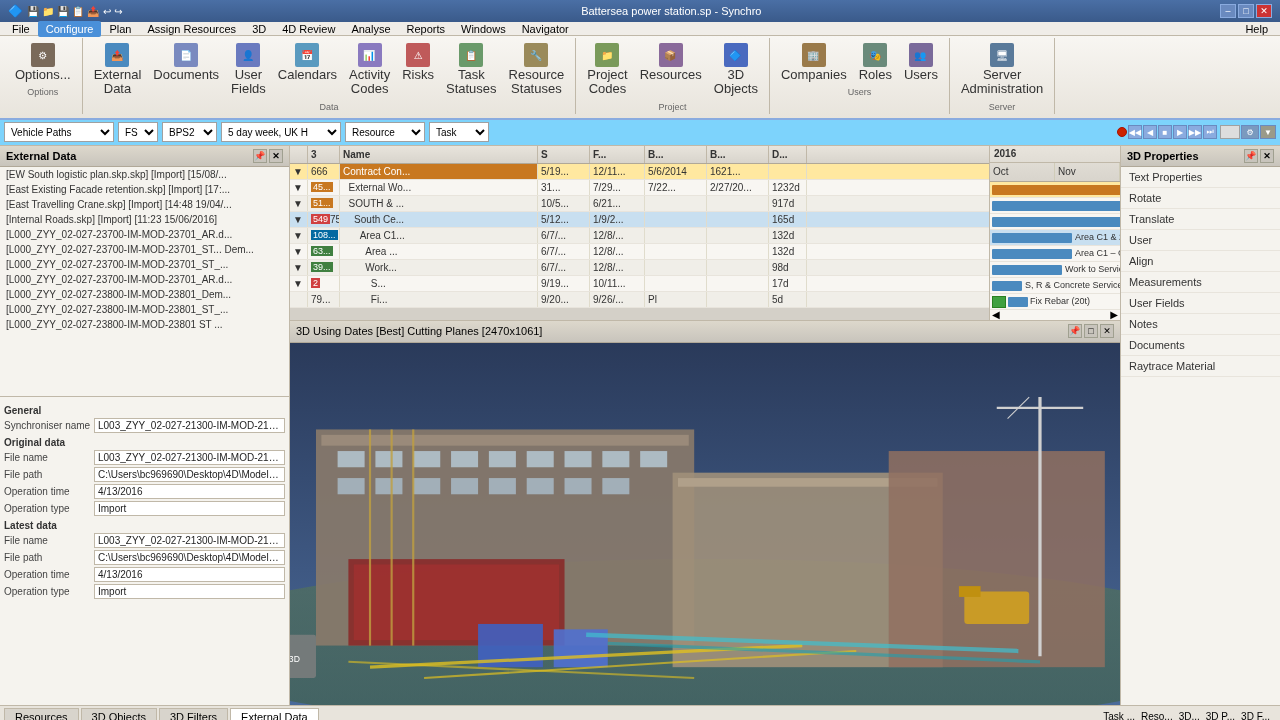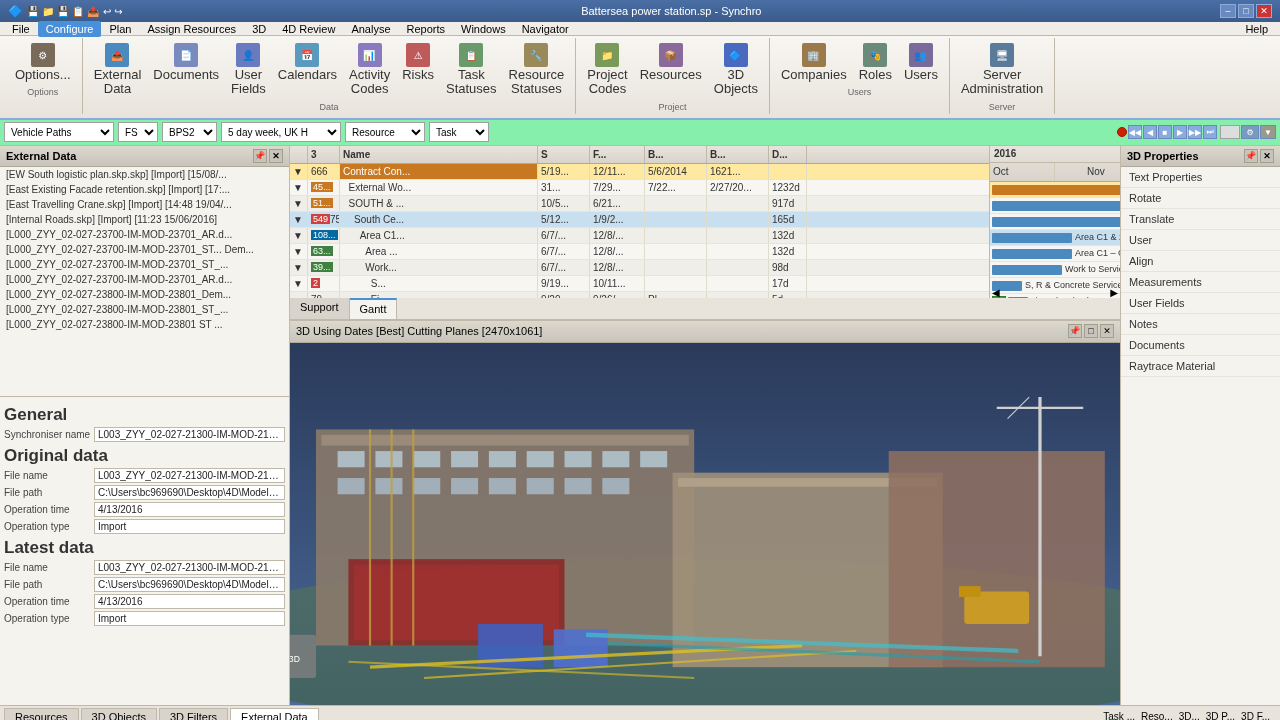--- a/index.html
+++ b/index.html
@@ -40,21 +40,21 @@
     }
     .ribbon-section { display: inline-flex; flex-direction: column; align-items: flex-start; vertical-align: top; border-right: 1px solid #c0b8a8; padding: 2px 6px; min-width: 60px; }
     .ribbon-items { display: flex; gap: 2px; }
     .ribbon-btn { display: flex; flex-direction: column; align-items: center; padding: 2px 4px; cursor: pointer; border: 1px solid transparent; border-radius: 2px; min-width: 40px; }
     .ribbon-icon { width: 24px; height: 24px; background: #6a8abf; border-radius: 2px; display: flex; align-items: center; justify-content: center; color: white; font-size: 10px; margin-bottom: 1px; }
     .ribbon-label { font-size: 13px; color: #333; text-align: center; line-height: 1.1; }
     .section-label { font-size: 9px; color: #666; margin-top: 2px; width: 100%; text-align: center; }
 
     
     #toolbar-strip {
-      background: #86efac;
+      background: #7dd3fc;
       height: 26px;
       display: flex;
       align-items: center;
       border-bottom: 1px solid #c0b8a8;
       padding: 0 4px;
       gap: 4px;
     }
     .toolbar-select { height: 20px; font-size: 10px; border: 1px solid #a0a0a0; background: white; padding: 0 2px; }
 
     
@@ -82,21 +82,21 @@
       align-items: center;
       justify-content: space-between;
     }
     .panel-header-controls { display: flex; gap: 2px; }
     .panel-ctrl-btn { width: 14px; height: 14px; background: #c8c4bc; border: 1px solid #a0a090; font-size: 9px; display: flex; align-items: center; justify-content: center; cursor: pointer; }
 
     .file-list { flex: 0 0 230px; overflow-y: auto; border-bottom: 1px solid #c0b8a8; }
     .file-item { padding: 2px 6px; font-size: 10px; color: #333; cursor: pointer; white-space: nowrap; overflow: hidden; text-overflow: ellipsis; }
 
     .properties-panel { flex: 1; overflow-y: auto; padding: 4px; }
-    .prop-group-label { font-weight: bold; font-size: 17px; margin: 4px 0 2px 0; color: #333; }
+    .prop-group-label { font-weight: bold; font-size: 10px; margin: 4px 0 2px 0; color: #333; }
     .prop-row { display: flex; margin-bottom: 2px; align-items: center; }
     .prop-label { font-size: 10px; color: #444; width: 90px; flex-shrink: 0; }
     .prop-value { font-size: 10px; color: #222; background: white; border: 1px solid #c0b8a8; padding: 1px 3px; flex: 1; overflow: hidden; text-overflow: ellipsis; white-space: nowrap; }
 
     
     #center-panel {
       flex: 1;
       display: flex;
       flex-direction: column;
       overflow: hidden;
@@ -135,21 +135,21 @@
 
     .gantt-right { flex: 1; overflow: hidden; background: #f8f6f2; }
     .gantt-timeline-header {
       height: 36px;
       background: linear-gradient(to bottom, #e8e4dc, #d8d4cc);
       border-bottom: 1px solid #b0a898;
       display: flex;
       flex-direction: column;
     }
     .timeline-year-row { display: flex; height: 18px; border-bottom: 1px solid #c0b8a8; }
-    .timeline-month-row { display: flex; height: 18px; gap: 29px; }
+    .timeline-month-row { display: flex; height: 18px; }
     .tl-year { font-size: 10px; font-weight: bold; color: #333; border-right: 1px solid #c0b8a8; padding: 2px 4px; display: flex; align-items: center; min-width: 80px; }
     .tl-month { font-size: 10px; color: #333; border-right: 1px solid #d0ccb8; padding: 2px 3px; display: flex; align-items: center; min-width: 65px; }
 
     .gantt-bars-area { overflow: hidden; position: relative; height: 130px; }
 
     .gantt-bar-row { height: 16px; display: flex; align-items: center; position: relative; border-bottom: 1px solid #e8e4dc; }
     .gantt-bar { height: 10px; position: absolute; border-radius: 1px; }
 
     
     .tab-bar { display: flex; background: #e8e4dc; border-bottom: 1px solid #c0b8a8; height: 22px; }
@@ -630,24 +630,20 @@
 
           </div>
 
           <div style="position:absolute;bottom:0;left:0;right:0;display:flex;justify-content:space-between;align-items:center;padding:0 2px;">
             <div style="font-size:10px;cursor:pointer;">◀</div>
             <div style="font-size:10px;cursor:pointer;">▶</div>
           </div>
         </div>
       </div>
 
-      <div class="tab-bar">
-        <div class="tab">Support</div>
-        <div class="tab active">Gantt</div>
-      </div>
     </div>
 
     <div id="view-3d">
       <div class="view-3d-header">
         <span>3D Using Dates [Best] Cutting Planes [2470x1061]</span>
         <div style="display:flex;gap:2px;">
           <div style="width:14px;height:14px;background:#c8c4bc;border:1px solid #a0a090;font-size:9px;display:flex;align-items:center;justify-content:center;cursor:pointer;">📌</div>
           <div style="width:14px;height:14px;background:#c8c4bc;border:1px solid #a0a090;font-size:9px;display:flex;align-items:center;justify-content:center;cursor:pointer;">□</div>
           <div style="width:14px;height:14px;background:#c8c4bc;border:1px solid #a0a090;font-size:9px;display:flex;align-items:center;justify-content:center;cursor:pointer;">✕</div>
         </div>

